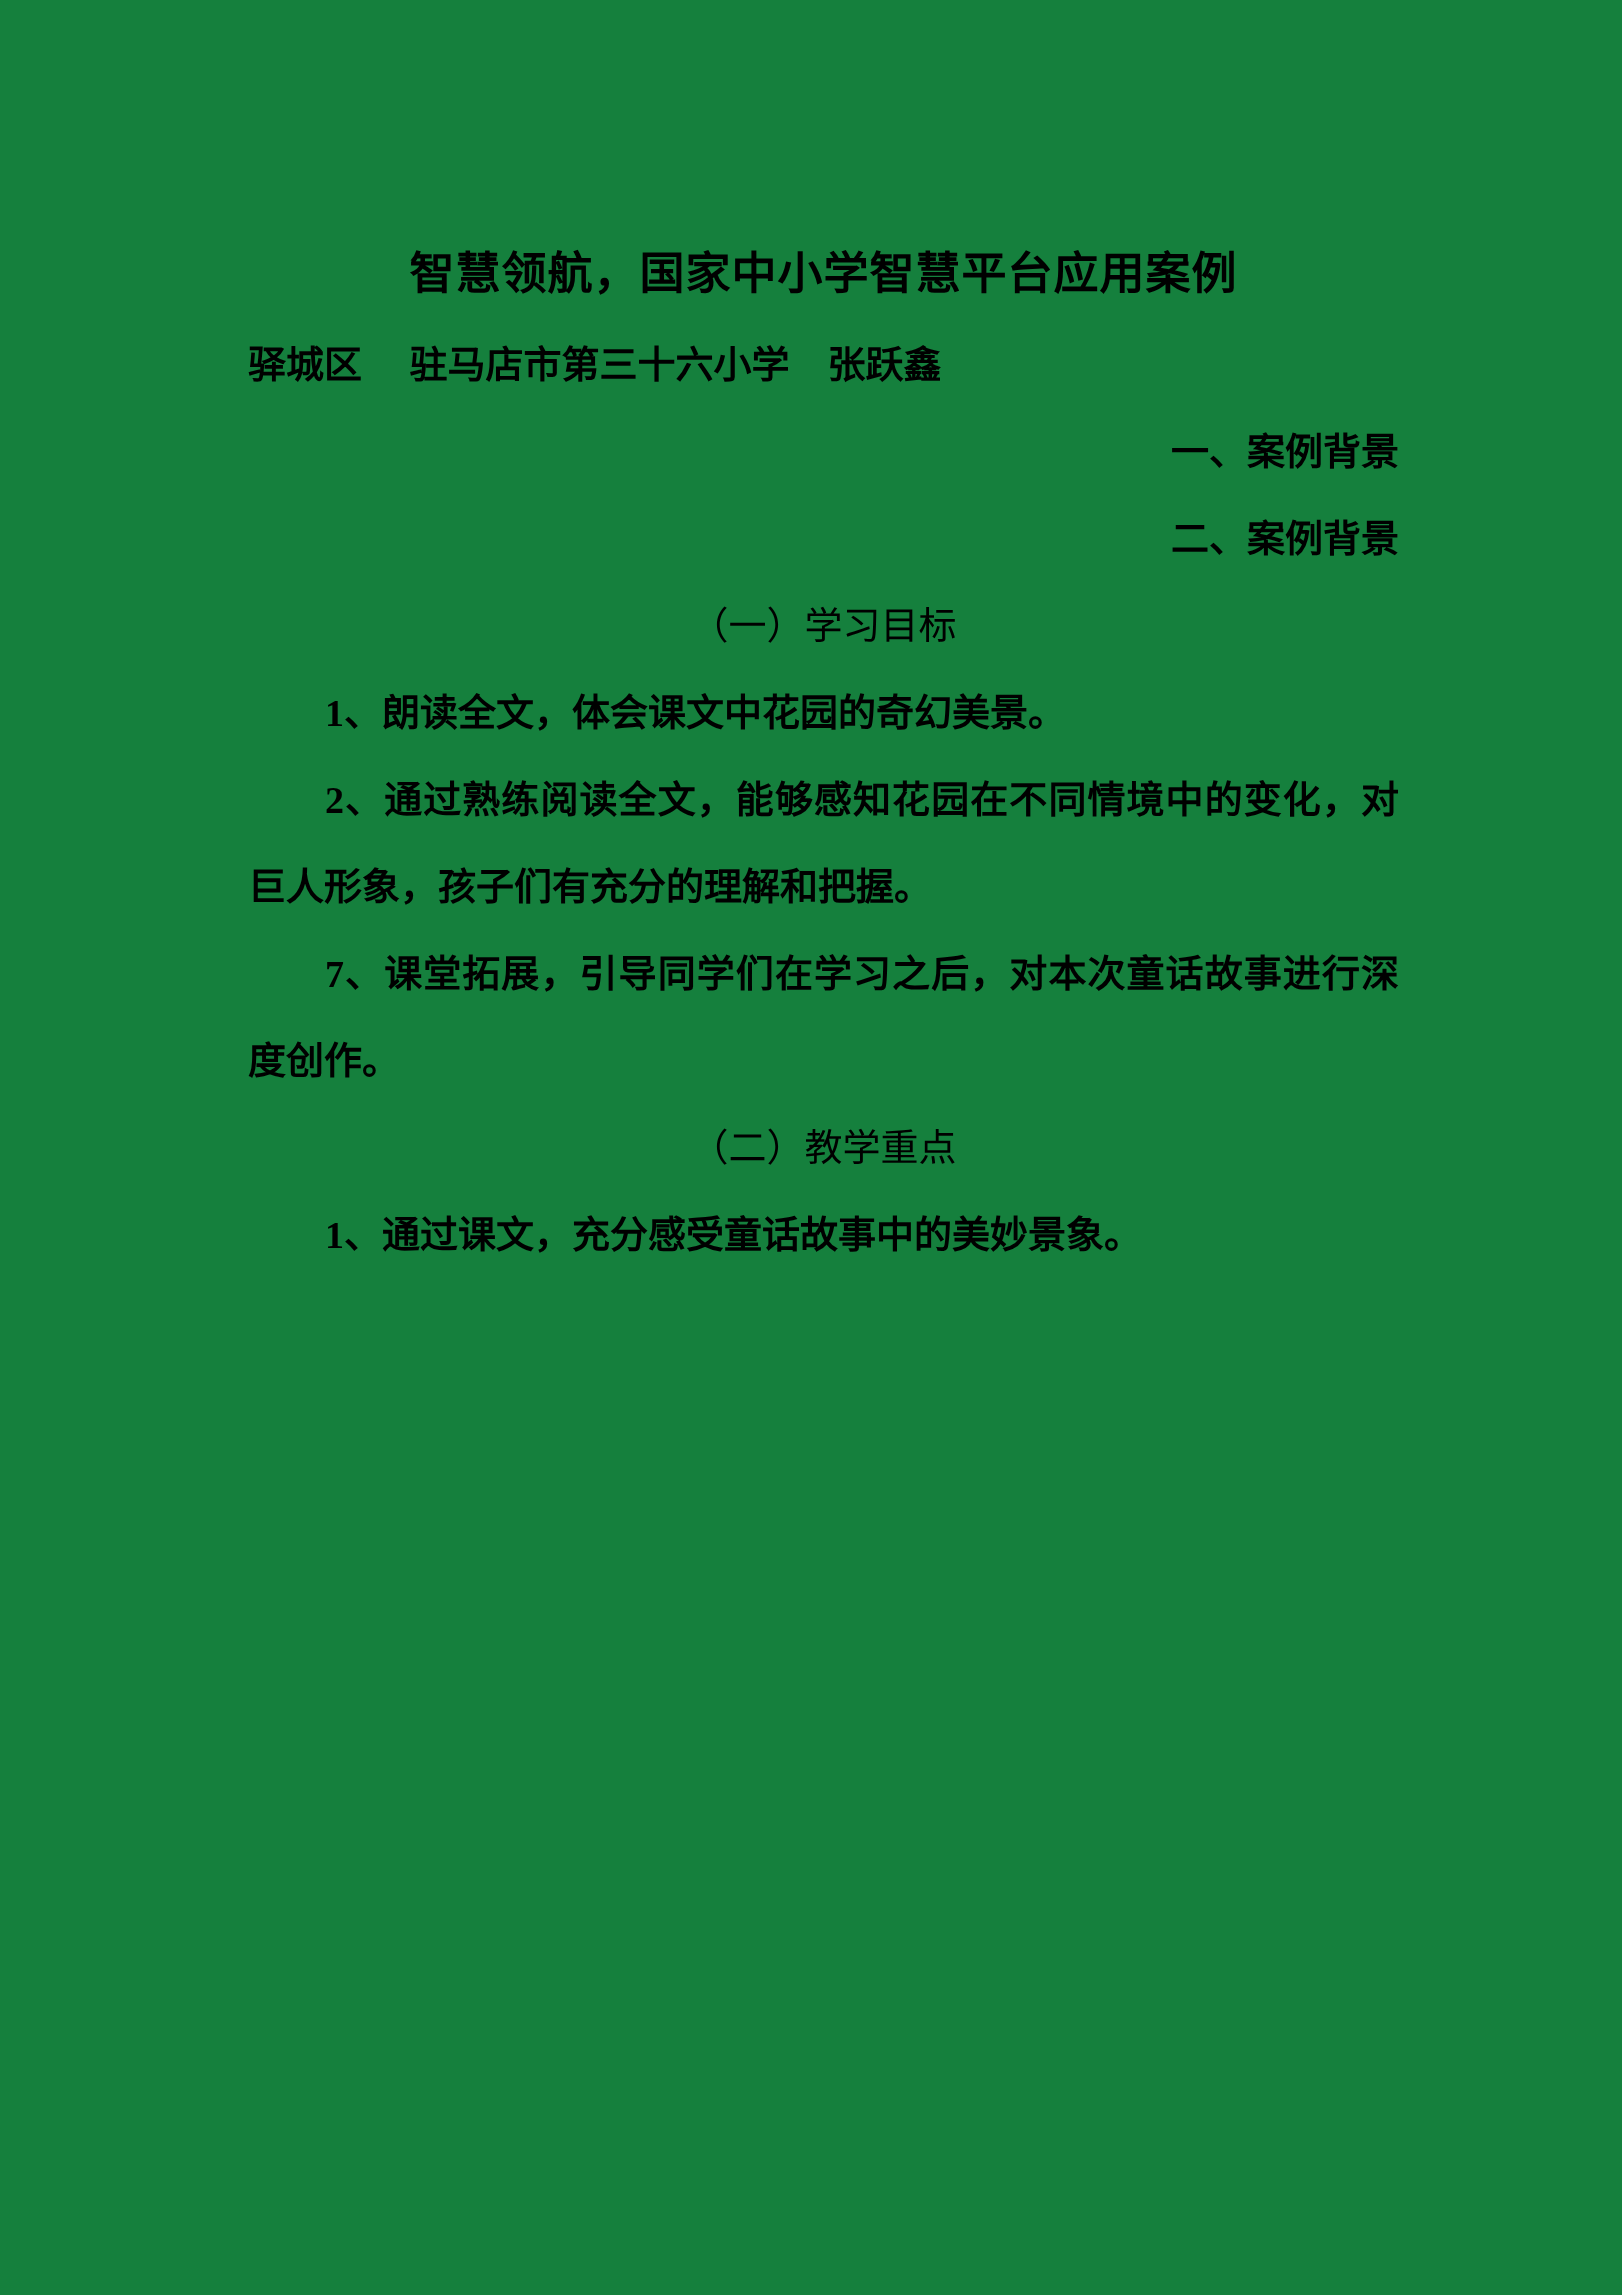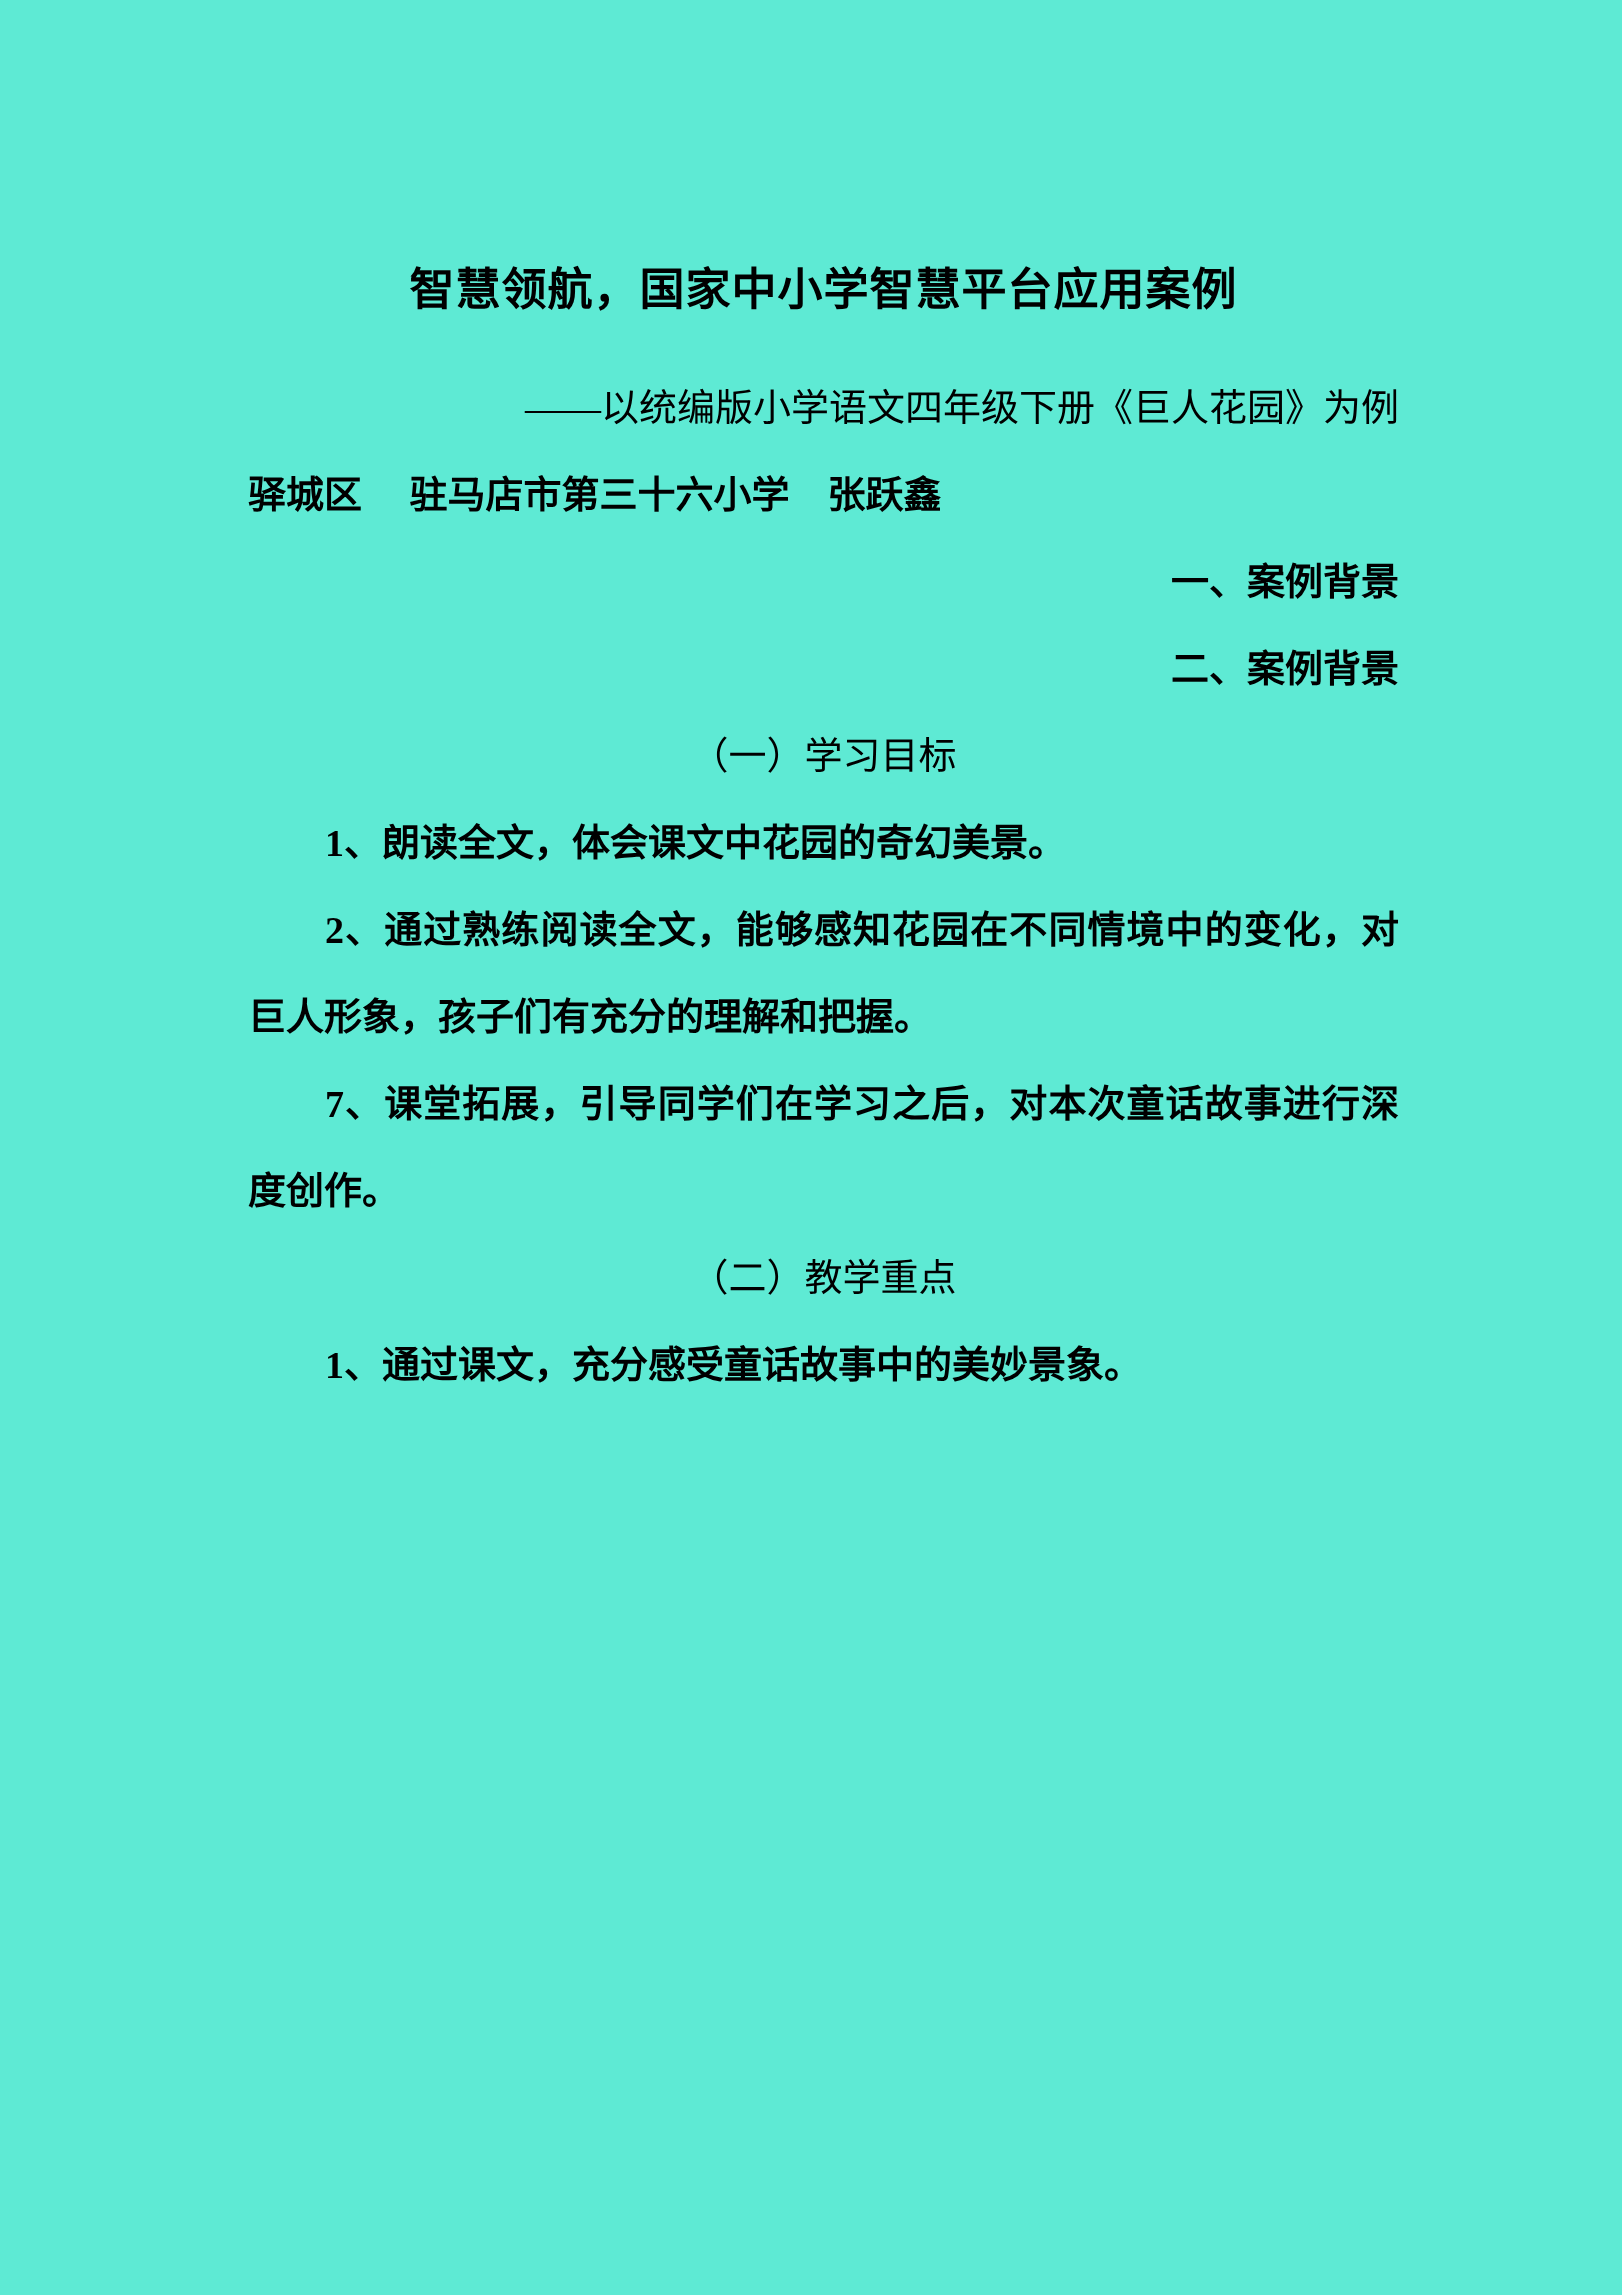--- a/index.html
+++ b/index.html
@@ -4,24 +4,24 @@
 <style>
   html, body {
     margin: 0;
     padding: 0;
     background: #ffffff;
   }
   .page {
     position: relative;
     width: 1623px;
     height: 2295px;
-    background: #5eead4;
+    background: #15803d;
     color: #000000;
     box-sizing: border-box;
-    padding: 16px 224px 0 248px;
+    padding: 0 224px 0 248px;
     overflow: hidden;
     font-family: "Liberation Serif", serif;
   }
   .doc-title {
     margin: 0;
     margin-top: 225px;
     font-family: "Liberation Sans", sans-serif;
     font-weight: bold;
     font-size: 45px;
     line-height: 97px;
@@ -74,21 +74,20 @@
     font-weight: bold;
   }
 </style>
 </head>
 <body>
 
 <div class="page">
 
   <h1 class="doc-title">智慧领航，国家中小学智慧平台应用案例</h1>
 
-  <p class="doc-subtitle">——以统编版小学语文四年级下册《巨人花园》为例</p>
 
   <p class="doc-byline">驿城区　 驻马店市第三十六小学　张跃鑫</p>
 
   <h2 class="heading">一、案例背景</h2>
 
 
   <h2 class="heading">二、案例背景</h2>
 
   <p class="subheading">（一）学习目标</p>
 

